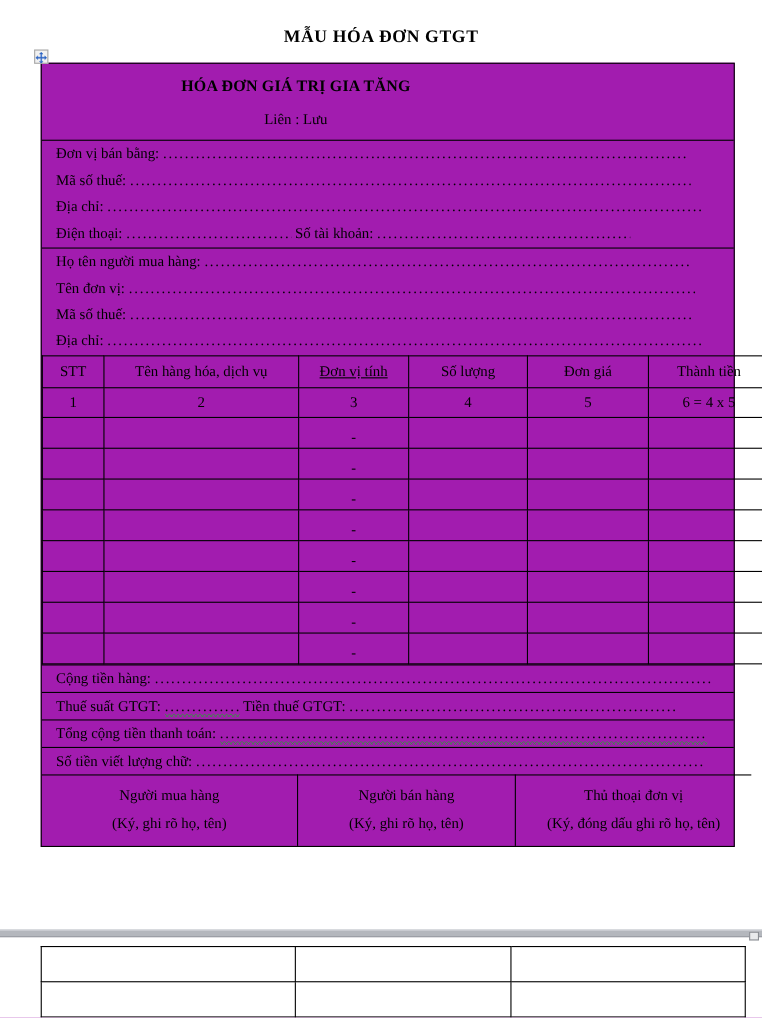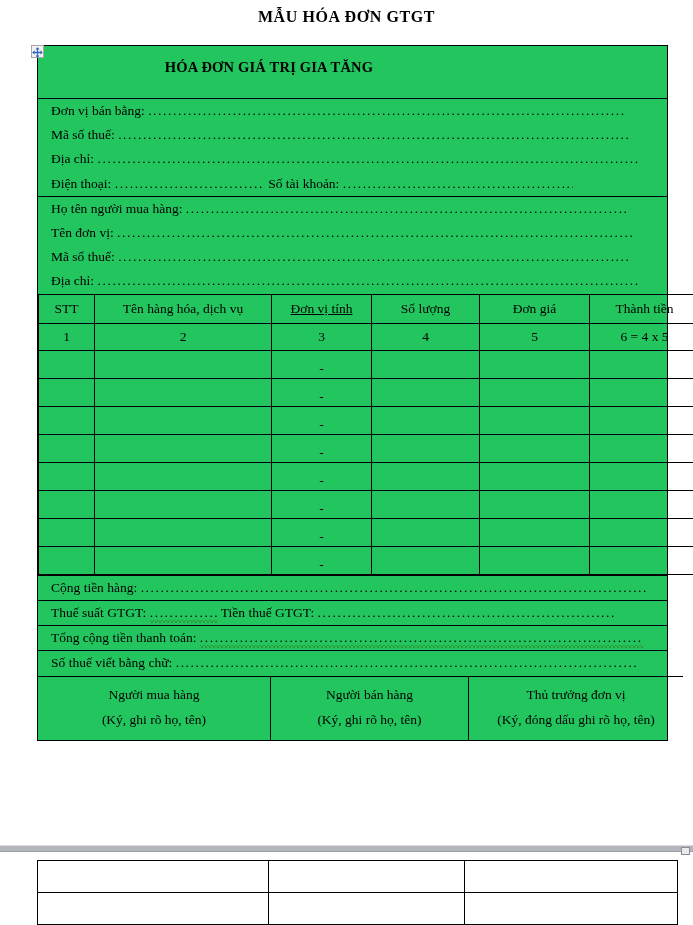--- a/index.html
+++ b/index.html
@@ -17,20 +17,21 @@
   }
 
   
   .doc-title {
     text-align: center;
     font-weight: bold;
     font-size: 16px;
     letter-spacing: 0.6px;
     padding-top: 7px;
     line-height: 1.2;
+    margin-top: 17px;
   }
 
   
   .table-handle {
     position: absolute;
     left: 31px;
     top: 45px;
     width: 13px;
     height: 13px;
     border: 1px solid #a7a7a7;
@@ -41,25 +42,25 @@
     line-height: 11px;
     text-align: center;
     z-index: 5;
   }
   .table-handle svg { display:block; margin: 1px auto 0 auto; }
 
   
   .invoice {
     position: absolute;
     left: 37px;
-    top: 45px;
+    top: 57px;
     width: 631px;
     border: 1.6px solid #000;
     box-sizing: border-box;
-    background: #22c55e;
+    background: #a21caf;
   }
 
   
   .inv-header {
     display: flex;
     padding: 14px 0 8px 0;
   }
   .inv-header-left {
     flex: 0 0 462px;
     text-align: center;
@@ -236,20 +237,21 @@
   <svg width="11" height="11" viewBox="0 0 11 11" aria-hidden="true">
     <path d="M5.5 0.4 L7.1 2.2 H5.9 V5 H8.7 V3.8 L10.5 5.5 L8.7 7.2 V6 H5.9 V8.8 H7.1 L5.5 10.6 L3.9 8.8 H5.1 V6 H2.3 V7.2 L0.5 5.5 L2.3 3.8 V5 H5.1 V2.2 H3.9 Z" fill="#2a62c4" stroke="#2a62c4" stroke-width="0.4"></path>
   </svg>
 </div>
 
 <div class="invoice">
 
   <div class="inv-header">
     <div class="inv-header-left">
       <div class="hd-title">HÓA ĐƠN GIÁ TRỊ GIA TĂNG</div>
+      <div class="hd-line">Liên : Lưu</div>
     </div>
   </div>
 
   <div class="party-block">
     <div class="party-row">
       <span>Đơn vị bán bằng:</span>
       <span class="dots dots-fill" style="width:478px">................................................................................................................................................................................................................................................................................................................................................................................................................</span>
     </div>
     <div class="party-row">
       <span>Mã số thuế:</span>
@@ -384,37 +386,37 @@
     <span>Tiền thuế GTGT:</span>
     <span class="dots dots-fill" style="width:298px">................................................................................................................................................................................................................................................................................................................................................................................................................</span>
   </div>
 
   <div class="total-row">
     <span>Tổng cộng tiền thanh toán:</span>
     <span class="squiggle"><span class="dots dots-fill" style="width:443px">................................................................................................................................................................................................................................................................................................................................................................................................................</span></span>
   </div>
 
   <div class="total-row">
-    <span>Số thuế viết bằng chữ:</span>
+    <span>Số tiền viết lượng chữ:</span>
     <span class="dots dots-fill" style="width:463px">................................................................................................................................................................................................................................................................................................................................................................................................................</span>
   </div>
 
   <table class="sign">
     <tbody>
       <tr>
         <td class="sign-c1">
           <span class="sign-name">Người mua hàng</span>
           <span class="sign-note">(Ký, ghi rõ họ, tên)</span>
         </td>
         <td class="sign-c2">
           <span class="sign-name">Người bán hàng</span>
           <span class="sign-note">(Ký, ghi rõ họ, tên)</span>
         </td>
         <td class="sign-c3">
-          <span class="sign-name">Thủ trưởng đơn vị</span>
+          <span class="sign-name">Thủ thoại đơn vị</span>
           <span class="sign-note">(Ký, đóng dấu ghi rõ họ, tên)</span>
         </td>
       </tr>
     </tbody>
   </table>
 
 </div>
 
 <div class="page-sep">
   <span class="page-sep-handle"></span>

